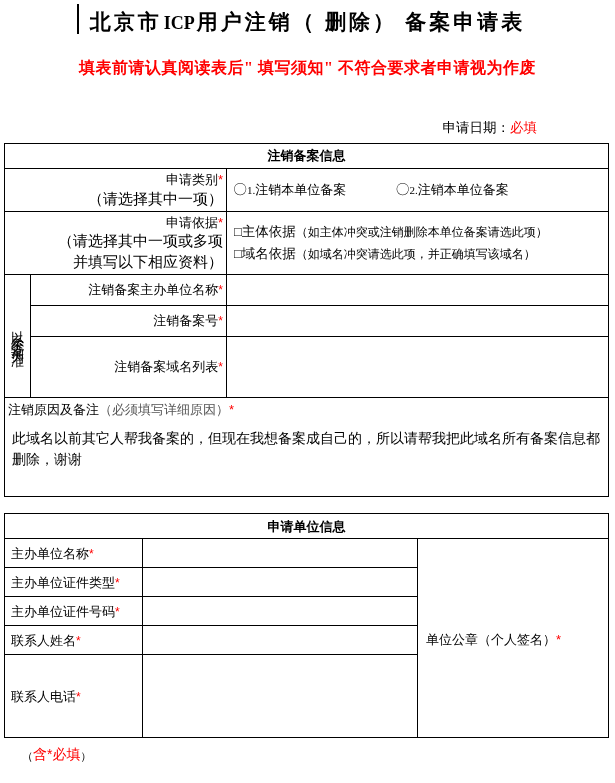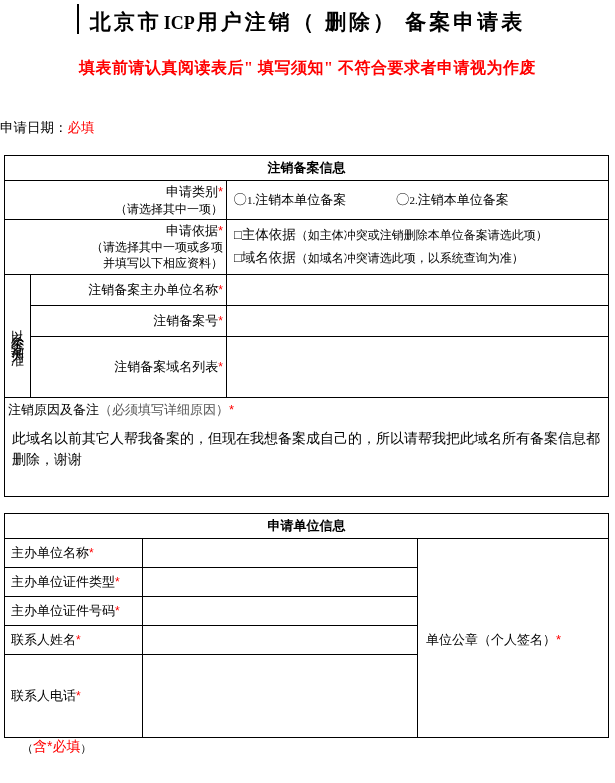--- a/index.html
+++ b/index.html
@@ -60,21 +60,21 @@
     color: #ff0000;
     font-family: "Liberation Serif", "DejaVu Serif", serif;
     font-weight: bold;
     font-size: 16px;
     letter-spacing: 0.5px;
     white-space: nowrap;
   }
 
   
   .date-line {
-    text-align: left;
+    text-align: right;
     padding-right: 78px;
     margin-top: 40px;
     font-size: 13.5px;
     white-space: nowrap;
   }
   .date-line .req {
     color: #ff0000;
   }
 
   
@@ -84,35 +84,35 @@
     margin-left: 4px;
     table-layout: fixed;
   }
   table.form td {
     border: 1px solid #000000;
     padding: 2px 3px;
     font-size: 13px;
     vertical-align: middle;
     line-height: 1.35;
   }
-  .tbl-top { margin-top: 18px; }
+  .tbl-top { margin-top: 6px; }
   .tbl-bottom { margin-top: 16px; }
 
   .sec-head {
     text-align: center;
     font-weight: bold;
     font-size: 15px;
     height: 22px;
     padding: 1px 0 !important;
   }
   .lbl-center {
     text-align: right;
   }
   .sub-note {
-    font-size: 12px;
+    font-size: 15px;
     display: block;
   }
   .star {
     color: #ff0000;
     font-size: 13px;
   }
   .star-sm {
     color: #ff0000;
     font-size: 12px;
   }
@@ -190,21 +190,21 @@
     white-space: nowrap;
     padding-left: 4px;
   }
   .val-cell {
     padding: 0 !important;
     vertical-align: top;
   }
 
   
   .footnote {
-    margin-top: 0;
+    margin-top: 8px;
     margin-left: 22px;
     font-size: 12px;
     white-space: nowrap;
   }
   .footnote .red {
     color: #ff0000;
     font-size: 14px;
   }
   .footnote .paren {
     color: #000000;
@@ -260,21 +260,21 @@
       <td colspan="2" class="lbl-center">
         <span>申请依据</span><span class="star">*</span>
         <span class="sub-note">（请选择其中一项或多项</span>
         <span class="sub-note">并填写以下相应资料）</span>
       </td>
       <td>
         <div class="check-line">
           <span class="check-glyph">□</span><span>主体依据</span><span class="check-note">（如主体冲突或注销删除本单位备案请选此项）</span>
         </div>
         <div class="check-line">
-          <span class="check-glyph">□</span><span>域名依据</span><span class="check-note">（如域名冲突请选此项，以系统查询为准）</span>
+          <span class="check-glyph">□</span><span>域名依据</span><span class="check-note">（如域名冲突请选此项，并正确填写该域名）</span>
         </div>
       </td>
     </tr>
 
     <tr>
       <td class="vert-cell" rowspan="3">
         <span class="vert-text">以系统查询为准</span>
       </td>
       <td class="lbl-center" style="height:26px">
         <span>注销备案主办单位名称</span><span class="star-sm">*</span>

